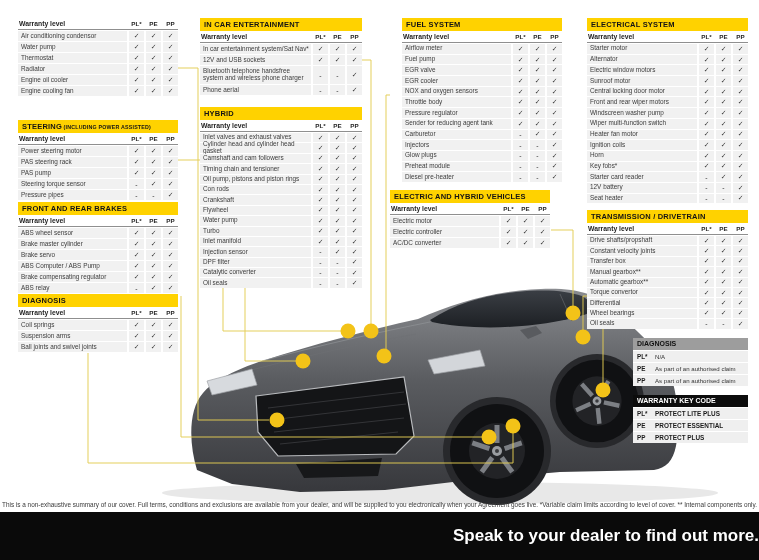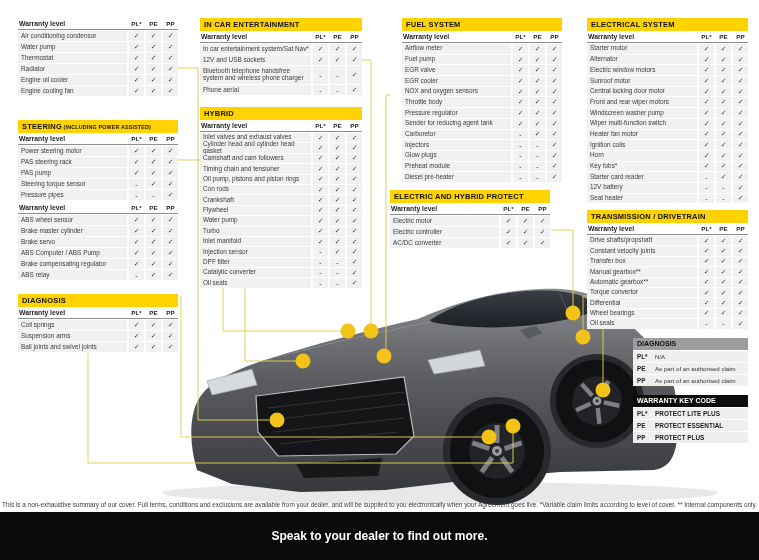--- a/index.html
+++ b/index.html
@@ -38,22 +38,22 @@
   .lg-title{height:12px;line-height:12px;font-size:7px;font-weight:bold;padding-left:4px;}
   #lg-diagnosis .lg-title{background:#9D9D9D;color:#111;}
   #lg-keycode .lg-title{background:#0c0c0c;color:#fff;}
   .lg-row{display:flex;align-items:center;height:11px;margin-top:1px;background:#EFEFEF;}
   .lg-row .k{width:18px;font-weight:bold;font-size:6.3px;padding-left:4px;color:#1c1c1c;}
   .lg-row .v{flex:1;font-size:6.1px;color:#333;}
   #lg-keycode .lg-row .v{font-weight:bold;font-size:6.4px;color:#1c1c1c;}
   #footnote{position:absolute;z-index:2;left:0;top:501px;width:759px;text-align:center;
             font-size:6.4px;color:#3a3a3a;}
   #banner{position:absolute;z-index:2;left:0;bottom:0;width:759px;height:48px;background:#0a0a0a;}
-  #banner .txt{display:block;text-align:center;line-height:48px;color:#fff;font-weight:bold;
-               font-size:12px;}
+  #banner .txt{display:block;text-align:right;line-height:48px;color:#fff;font-weight:bold;
+               font-size:17px;}
 </style>
 </head>
 <body>
 
 <div id="page">
 
   <svg id="carlayer" viewBox="0 0 759 560" xmlns="http://www.w3.org/2000/svg">
     <defs>
       <linearGradient id="gBody" x1="0" y1="0" x2="0" y2="1">
         <stop offset="0" stop-color="#8a8c90"></stop>
@@ -220,20 +220,21 @@
         <span class="c">✓</span>
       </div>
       <div class="row">
         <span class="name">Pressure pipes</span>
         <span class="c">-</span>
         <span class="c">-</span>
         <span class="c">✓</span>
       </div>
     </div>
   <div id="t-brakes" class="tbl">
+      <div class="tbl-title"><span>FRONT AND REAR BRAKES</span></div>
       <div class="tbl-sub">
         <span class="name">Warranty level</span>
         <span class="c">PL*</span>
         <span class="c">PE</span>
         <span class="c">PP</span>
       </div>
       <div class="row">
         <span class="name">ABS wheel sensor</span>
         <span class="c">✓</span>
         <span class="c">✓</span>
@@ -510,21 +511,21 @@
         <span class="c">✓</span>
       </div>
       <div class="row">
         <span class="name">Diesel pre-heater</span>
         <span class="c">-</span>
         <span class="c">-</span>
         <span class="c">✓</span>
       </div>
     </div>
   <div id="t-ehv" class="tbl">
-      <div class="tbl-title"><span>ELECTRIC AND HYBRID PROTECT</span></div>
+      <div class="tbl-title"><span>ELECTRIC AND HYBRID VEHICLES</span></div>
       <div class="tbl-sub">
         <span class="name">Warranty level</span>
         <span class="c">PL*</span>
         <span class="c">PE</span>
         <span class="c">PP</span>
       </div>
       <div class="row">
         <span class="name">Electric motor</span>
         <span class="c">✓</span>
         <span class="c">✓</span>

